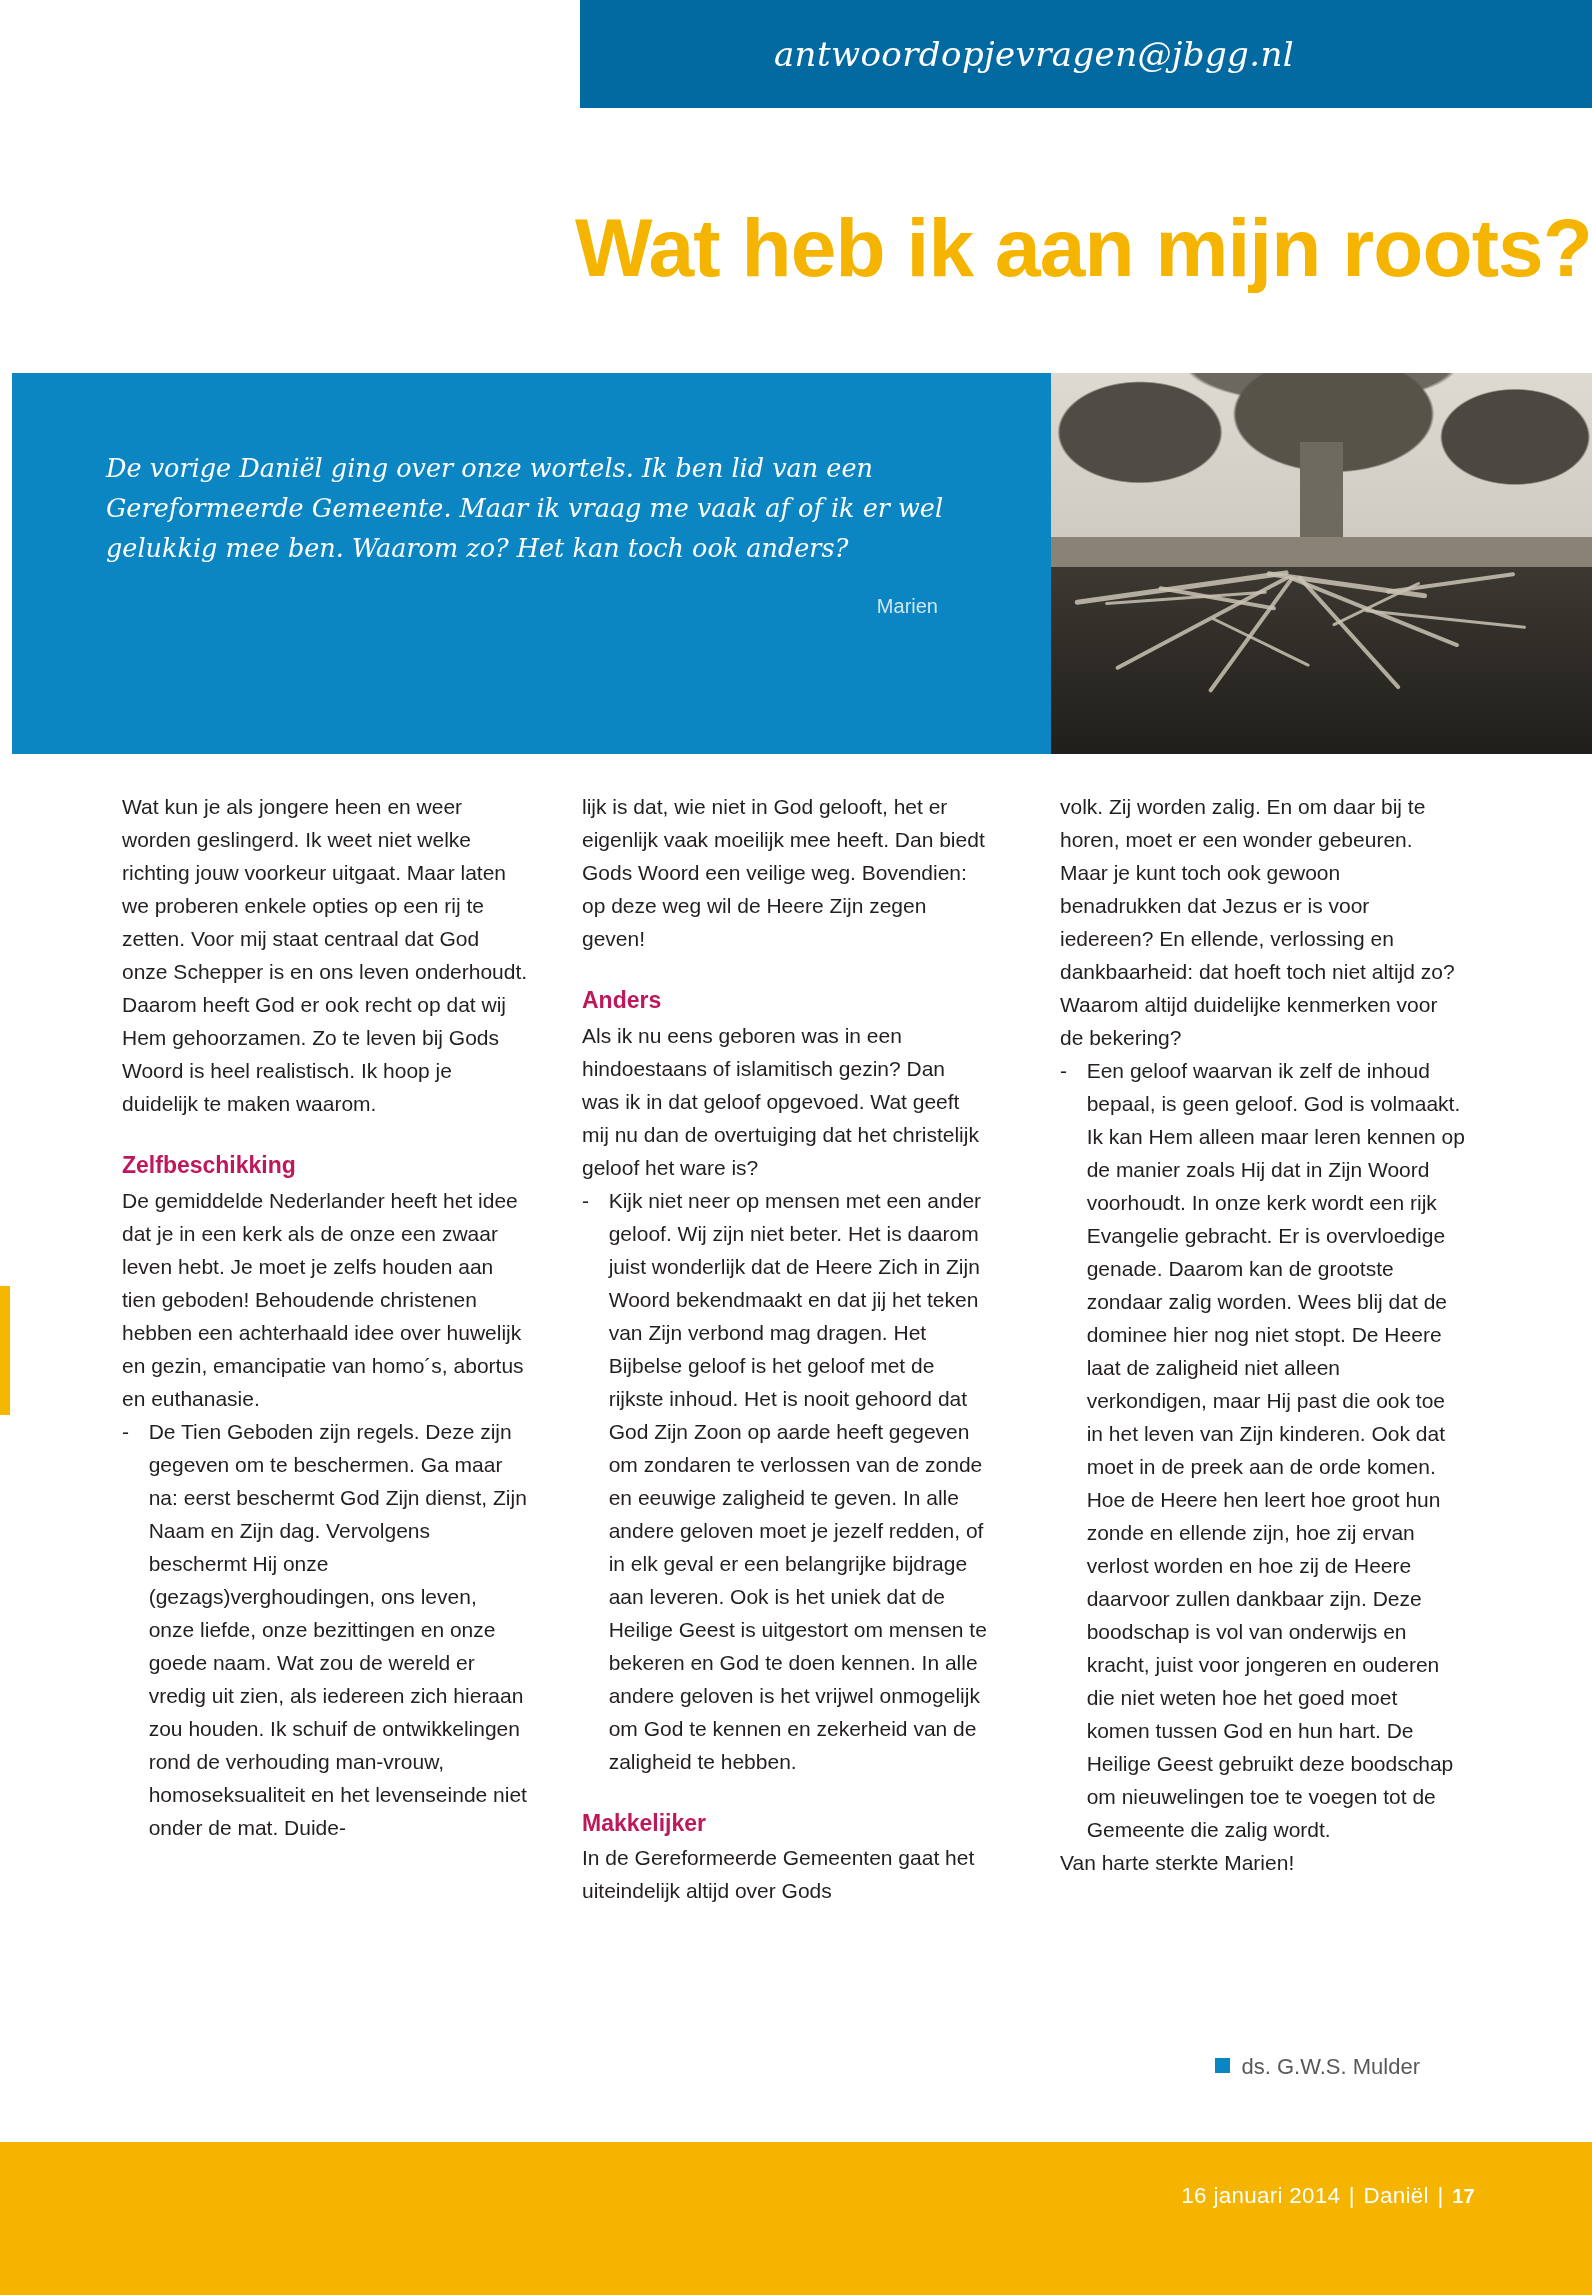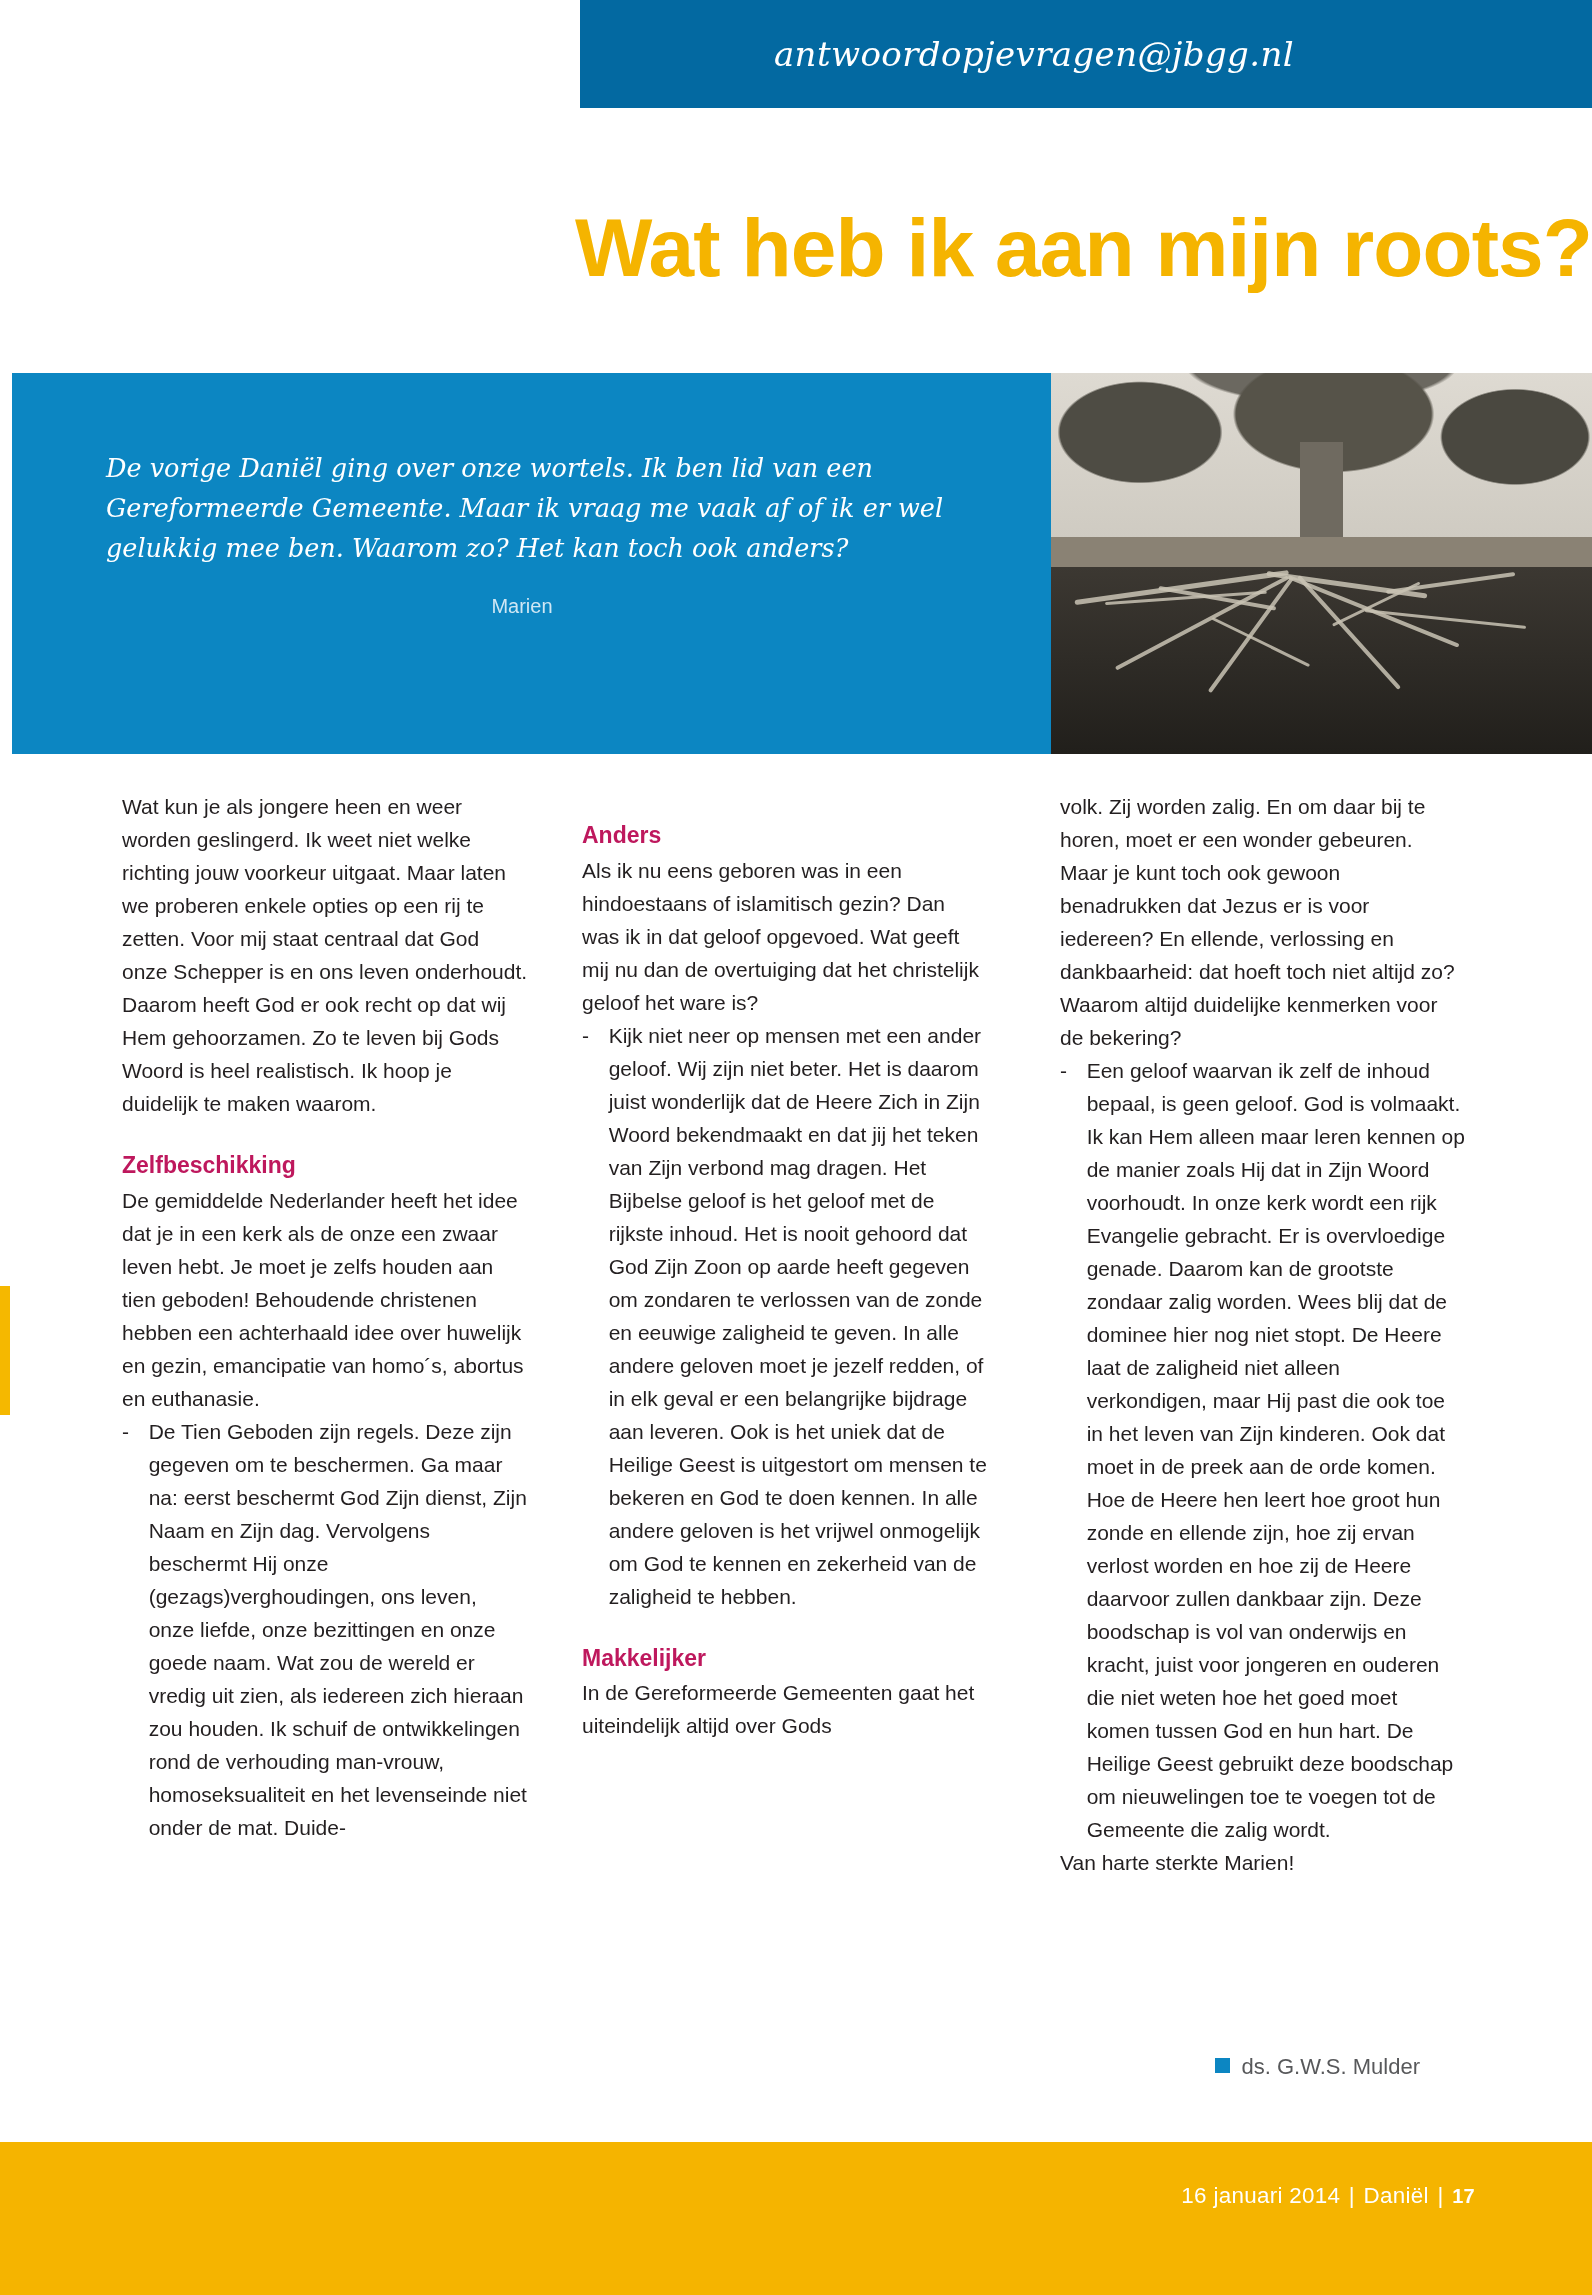--- a/index.html
+++ b/index.html
@@ -87,21 +87,21 @@
     font-family: "DejaVu Serif", serif;
     font-style: italic;
     font-size: 25.5px;
     line-height: 40px;
   }
   .intro-author {
     position: absolute;
     left: 106px;
     top: 595px;
     width: 915px;
-    text-align: center;
+    text-align: right;
     padding-right: 83px;
     box-sizing: border-box;
     color: #cfe7f4;
     font-size: 20px;
     font-family: "Liberation Sans", sans-serif;
   }
 
   
   .photo {
     position: absolute;
@@ -271,20 +271,21 @@
     <p>Wat kun je als jongere heen en weer worden geslingerd. Ik weet niet welke richting jouw voorkeur uitgaat. Maar laten we proberen enkele opties op een rij te zetten. Voor mij staat centraal dat God onze Schepper is en ons leven onderhoudt. Daarom heeft God er ook recht op dat wij Hem gehoorzamen. Zo te leven bij Gods Woord is heel realistisch. Ik hoop je duidelijk te maken waarom.</p>
     <div class="sub">Zelfbeschikking</div>
     <p>De gemiddelde Nederlander heeft het idee dat je in een kerk als de onze een zwaar leven hebt. Je moet je zelfs houden aan tien geboden! Behoudende christenen hebben een achterhaald idee over huwelijk en gezin, emancipatie van homo´s, abortus en euthanasie.</p>
     <div class="dashitem">
       <span class="dash">-</span>
       <span class="txt">De Tien Geboden zijn regels. Deze zijn gegeven om te beschermen. Ga maar na: eerst beschermt God Zijn dienst, Zijn Naam en Zijn dag. Vervolgens beschermt Hij onze (gezags)verghoudingen, ons leven, onze liefde, onze bezittingen en onze goede naam. Wat zou de wereld er vredig uit zien, als iedereen zich hieraan zou houden. Ik schuif de ontwikkelingen rond de verhouding man-vrouw, homoseksualiteit en het levenseinde niet onder de mat. Duide-</span>
     </div>
   </div>
 
   <div class="col col2">
+    <p>lijk is dat, wie niet in God gelooft, het er eigenlijk vaak moeilijk mee heeft. Dan biedt Gods Woord een veilige weg. Bovendien: op deze weg wil de Heere Zijn zegen geven!</p>
     <div class="sub">Anders</div>
     <p>Als ik nu eens geboren was in een hindoestaans of islamitisch gezin? Dan was ik in dat geloof opgevoed. Wat geeft mij nu dan de overtuiging dat het christelijk geloof het ware is?</p>
     <div class="dashitem">
       <span class="dash">-</span>
       <span class="txt">Kijk niet neer op mensen met een ander geloof. Wij zijn niet beter. Het is daarom juist wonderlijk dat de Heere Zich in Zijn Woord bekendmaakt en dat jij het teken van Zijn verbond mag dragen. Het Bijbelse geloof is het geloof met de rijkste inhoud. Het is nooit gehoord dat God Zijn Zoon op aarde heeft gegeven om zondaren te verlossen van de zonde en eeuwige zaligheid te geven. In alle andere geloven moet je jezelf redden, of in elk geval er een belangrijke bijdrage aan leveren. Ook is het uniek dat de Heilige Geest is uitgestort om mensen te bekeren en God te doen kennen. In alle andere geloven is het vrijwel onmogelijk om God te kennen en zekerheid van de zaligheid te hebben.</span>
     </div>
     <div class="sub">Makkelijker</div>
     <p>In de Gereformeerde Gemeenten gaat het uiteindelijk altijd over Gods</p>
   </div>
 

